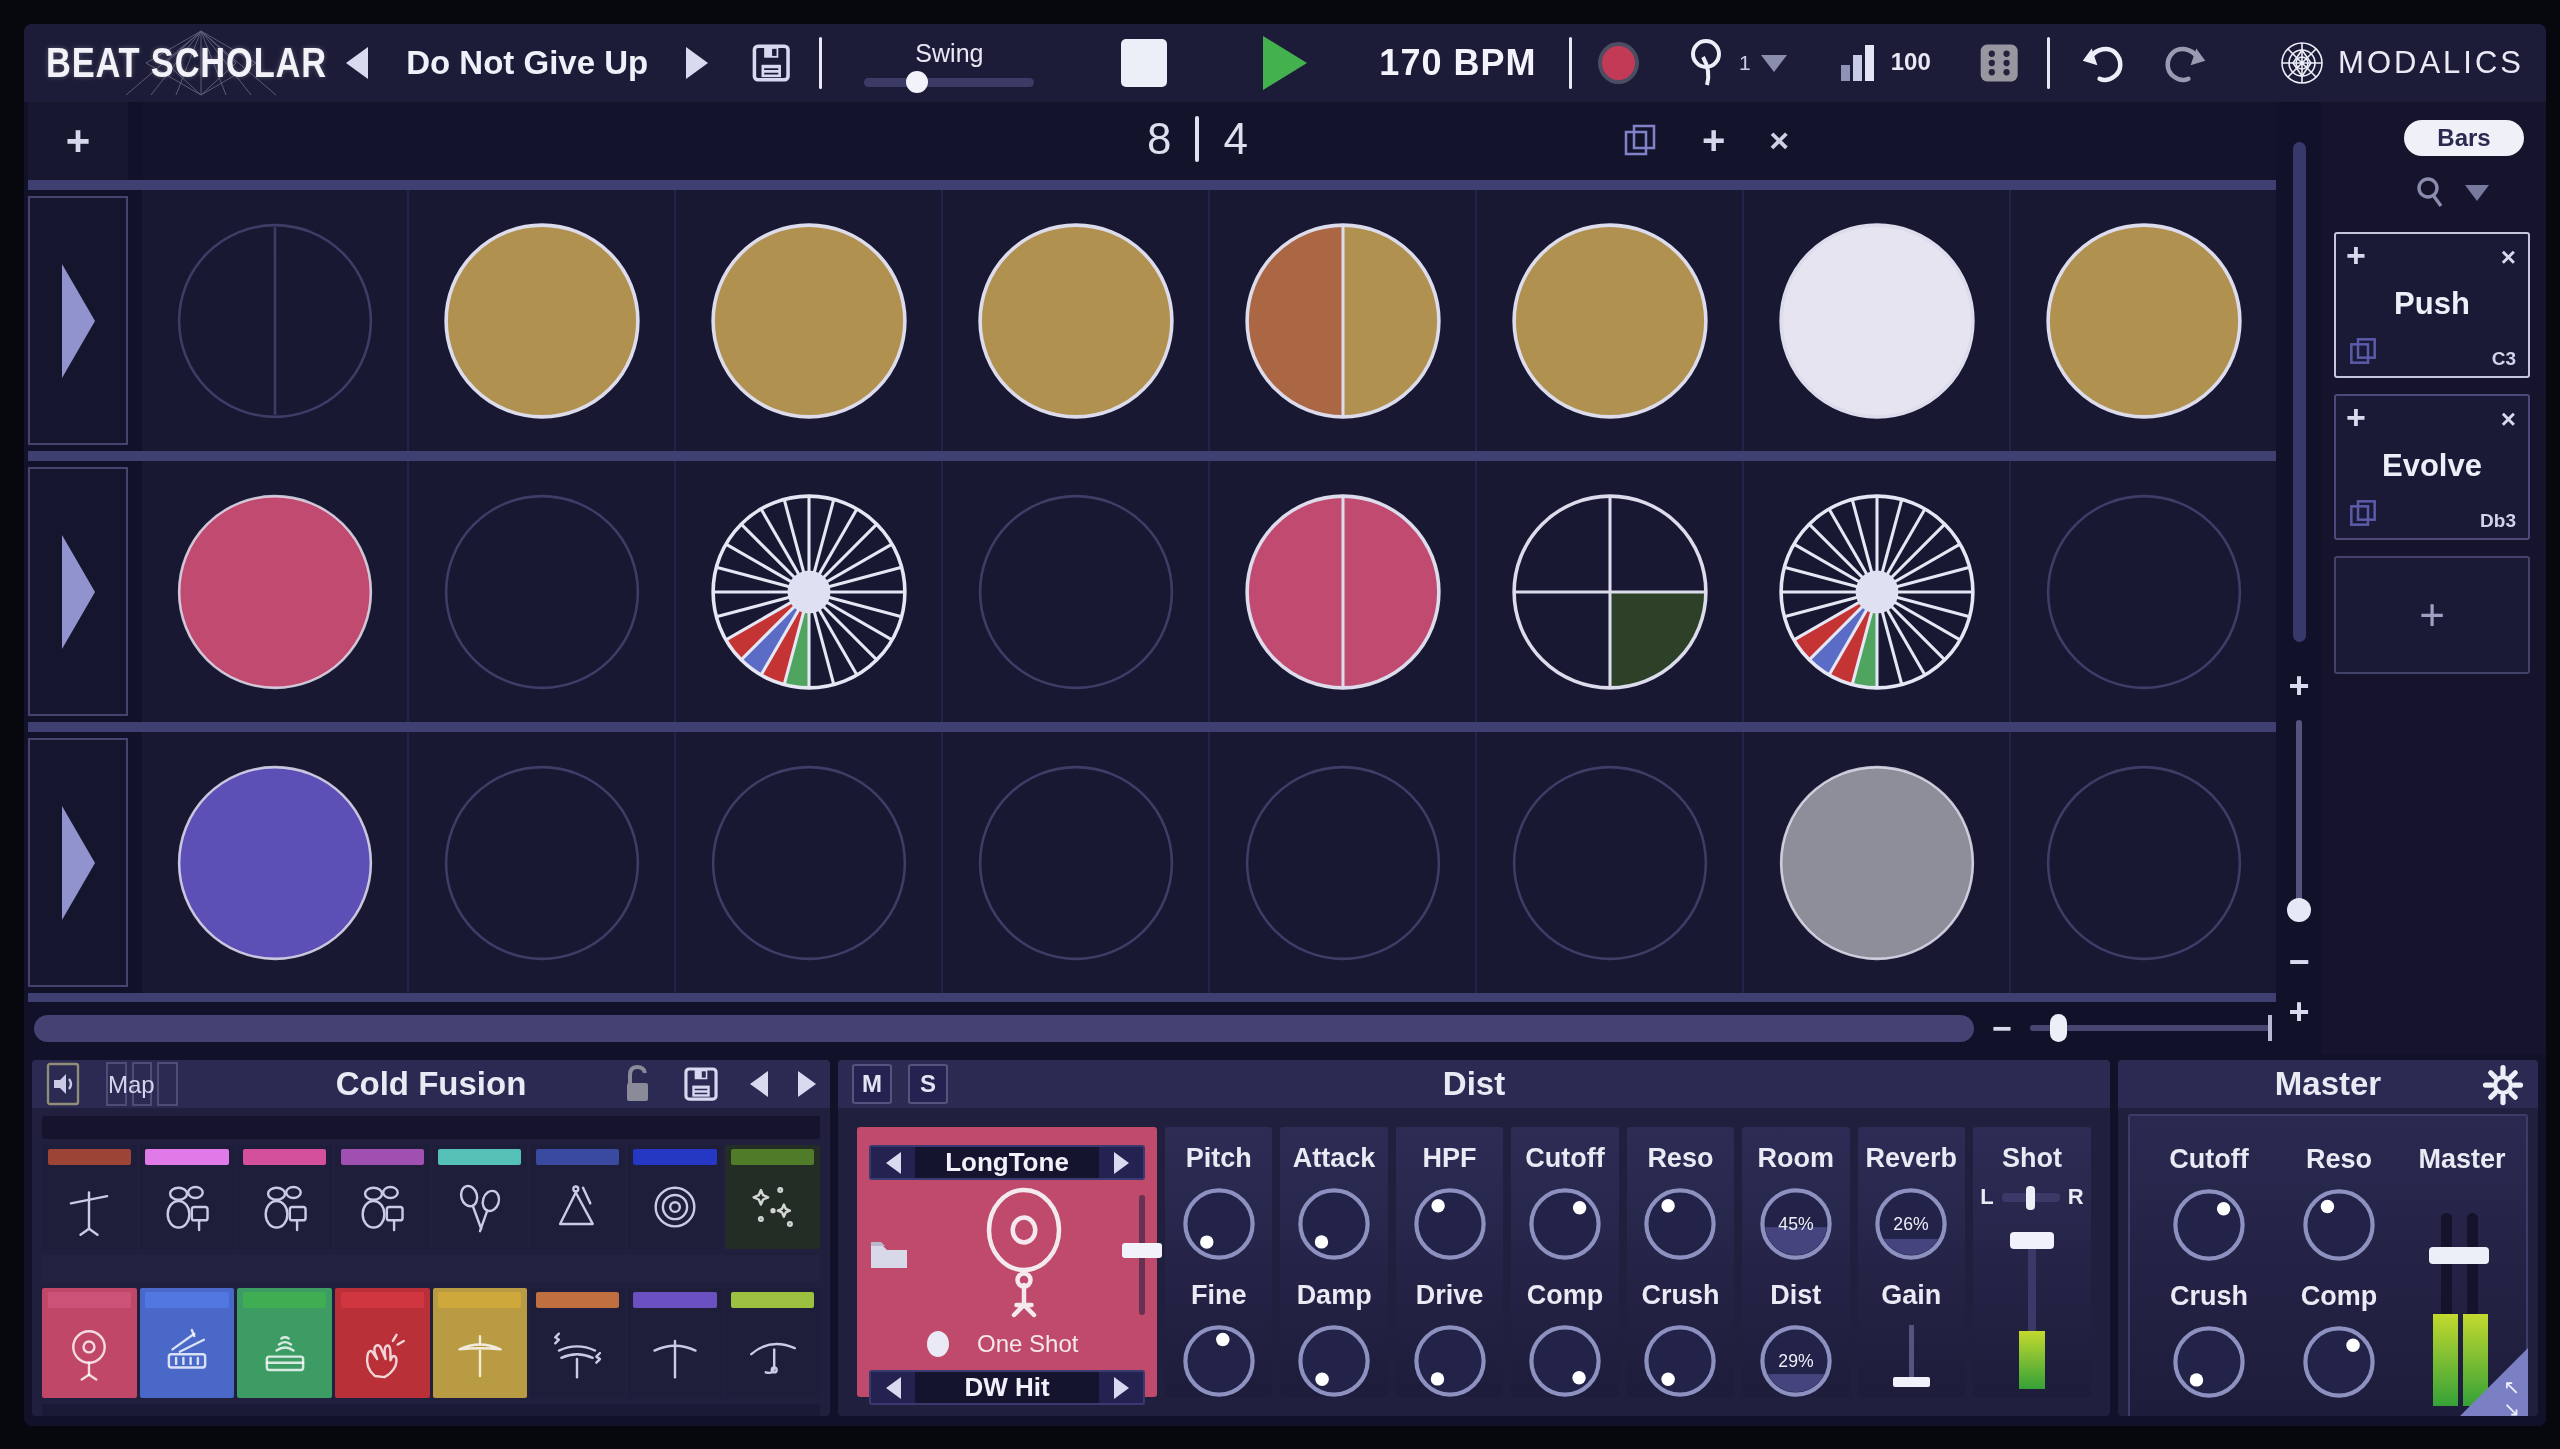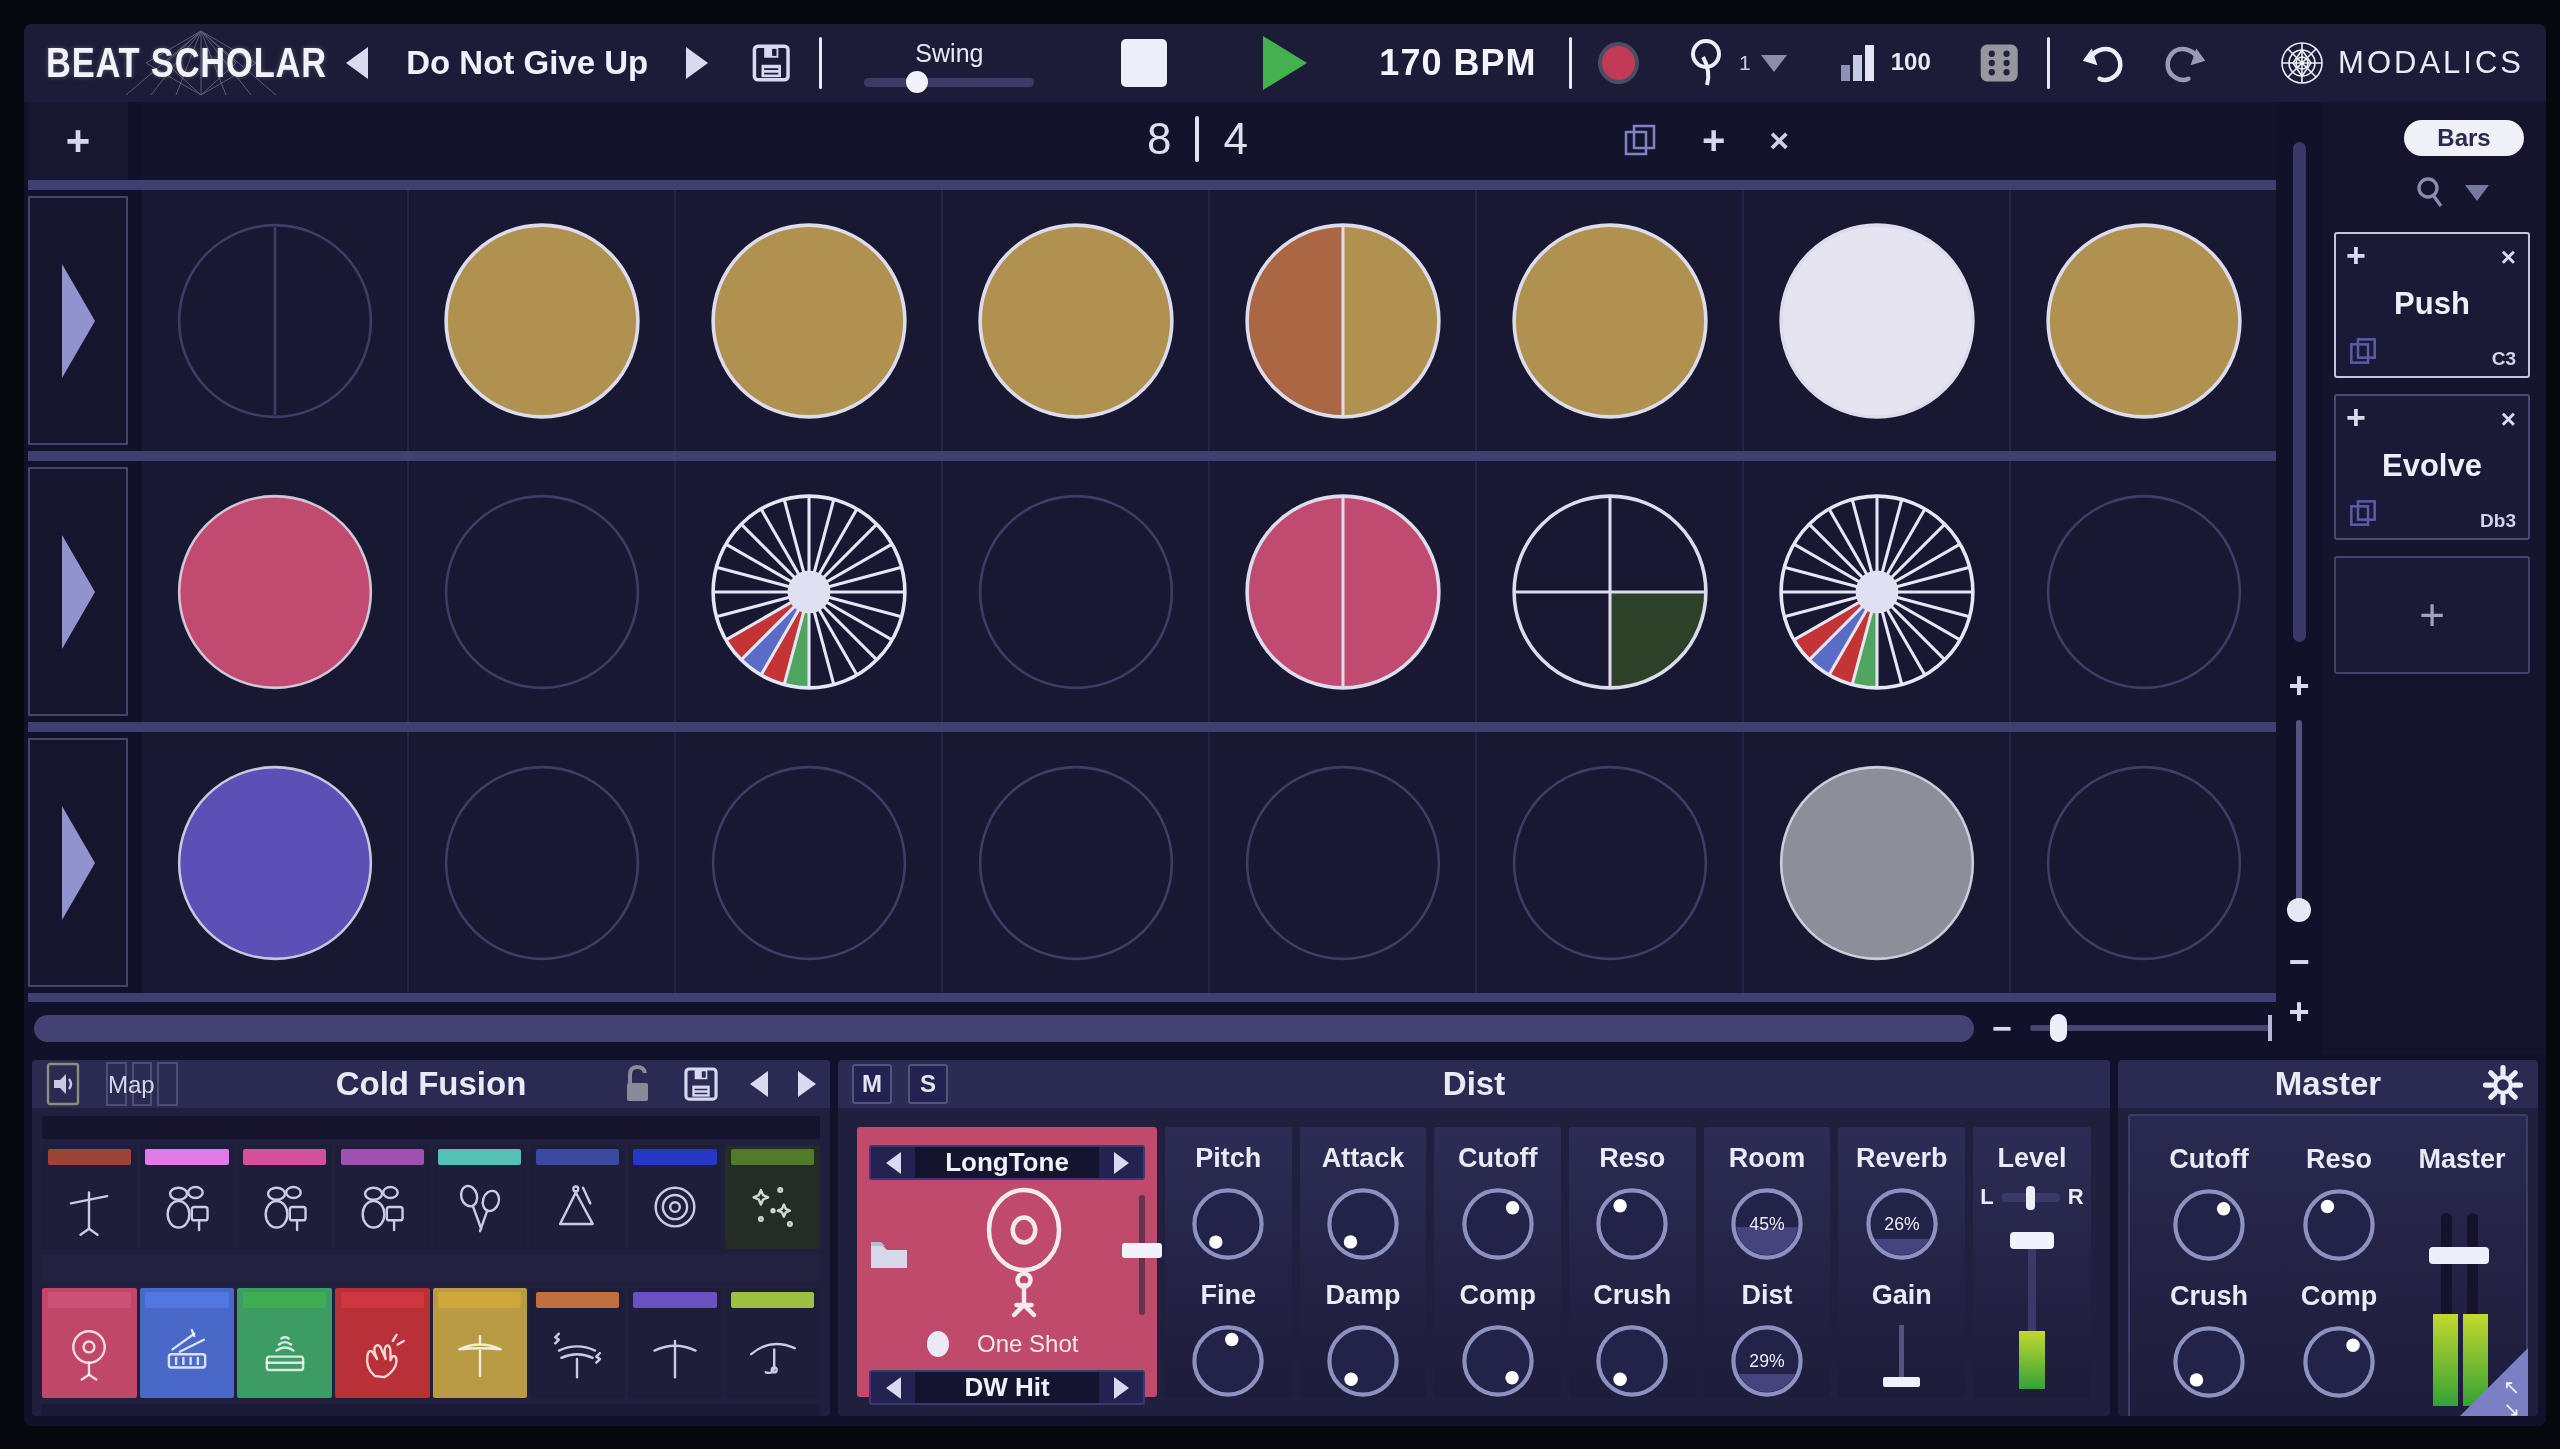--- a/index.html
+++ b/index.html
@@ -833,20 +833,32 @@
                   <circle cx="50" cy="50" r="40" fill="#232248" stroke="#8d91c0" stroke-width="5"></circle>
                   <circle cx="35.08701265487281" cy="71.2979531515138" r="8" fill="#ffffff"></circle>
                 </svg></div>
               <span class="knob-label">Damp</span>
               <div class="knob"><svg viewBox="0 0 100 100">
                   <circle cx="50" cy="50" r="40" fill="#232248" stroke="#8d91c0" stroke-width="5"></circle>
                   <circle cx="35.839385089609294" cy="71.80543476658103" r="8" fill="#ffffff"></circle>
                 </svg></div>
             </div>
             <div class="knob-col">
+              <span class="knob-label">HPF</span>
+              <div class="knob"><svg viewBox="0 0 100 100">
+                  <circle cx="50" cy="50" r="40" fill="#232248" stroke="#8d91c0" stroke-width="5"></circle>
+                  <circle cx="35.839385089609294" cy="28.194565233418974" r="8" fill="#ffffff"></circle>
+                </svg></div>
+              <span class="knob-label">Drive</span>
+              <div class="knob"><svg viewBox="0 0 100 100">
+                  <circle cx="50" cy="50" r="40" fill="#232248" stroke="#8d91c0" stroke-width="5"></circle>
+                  <circle cx="35.08701265487281" cy="71.2979531515138" r="8" fill="#ffffff"></circle>
+                </svg></div>
+            </div>
+            <div class="knob-col">
               <span class="knob-label">Cutoff</span>
               <div class="knob"><svg viewBox="0 0 100 100">
                   <circle cx="50" cy="50" r="40" fill="#232248" stroke="#8d91c0" stroke-width="5"></circle>
                   <circle cx="67.39739576533032" cy="30.67823453758775" r="8" fill="#ffffff"></circle>
                 </svg></div>
               <span class="knob-label">Comp</span>
               <div class="knob"><svg viewBox="0 0 100 100">
                   <circle cx="50" cy="50" r="40" fill="#232248" stroke="#8d91c0" stroke-width="5"></circle>
                   <circle cx="66.71247785185002" cy="69.91715552109343" r="8" fill="#ffffff"></circle>
                 </svg></div>
@@ -894,21 +906,21 @@
                   <text x="50" y="57" text-anchor="middle" font-size="21" fill="#eceef8" font-family="Liberation Sans, sans-serif">26%</text>
                 </svg></div>
               <span class="knob-label">Gain</span>
               <div class="mini-vslider">
                 <div class="handle"></div>
               </div>
             </div>
           </div>
 
         <div class="level-col">
-          <span class="knob-label">Level</span>
+          <span class="knob-label">Shot</span>
           <div class="pan-row">
             <span class="pan-letter">L</span>
             <div class="pan-track">
                 <div class="pan-knob"></div>
               </div>
             <span class="pan-letter">R</span>
           </div>
           <div class="fader">
             <div class="fader-track"></div>
             <div class="fader-handle"></div>

